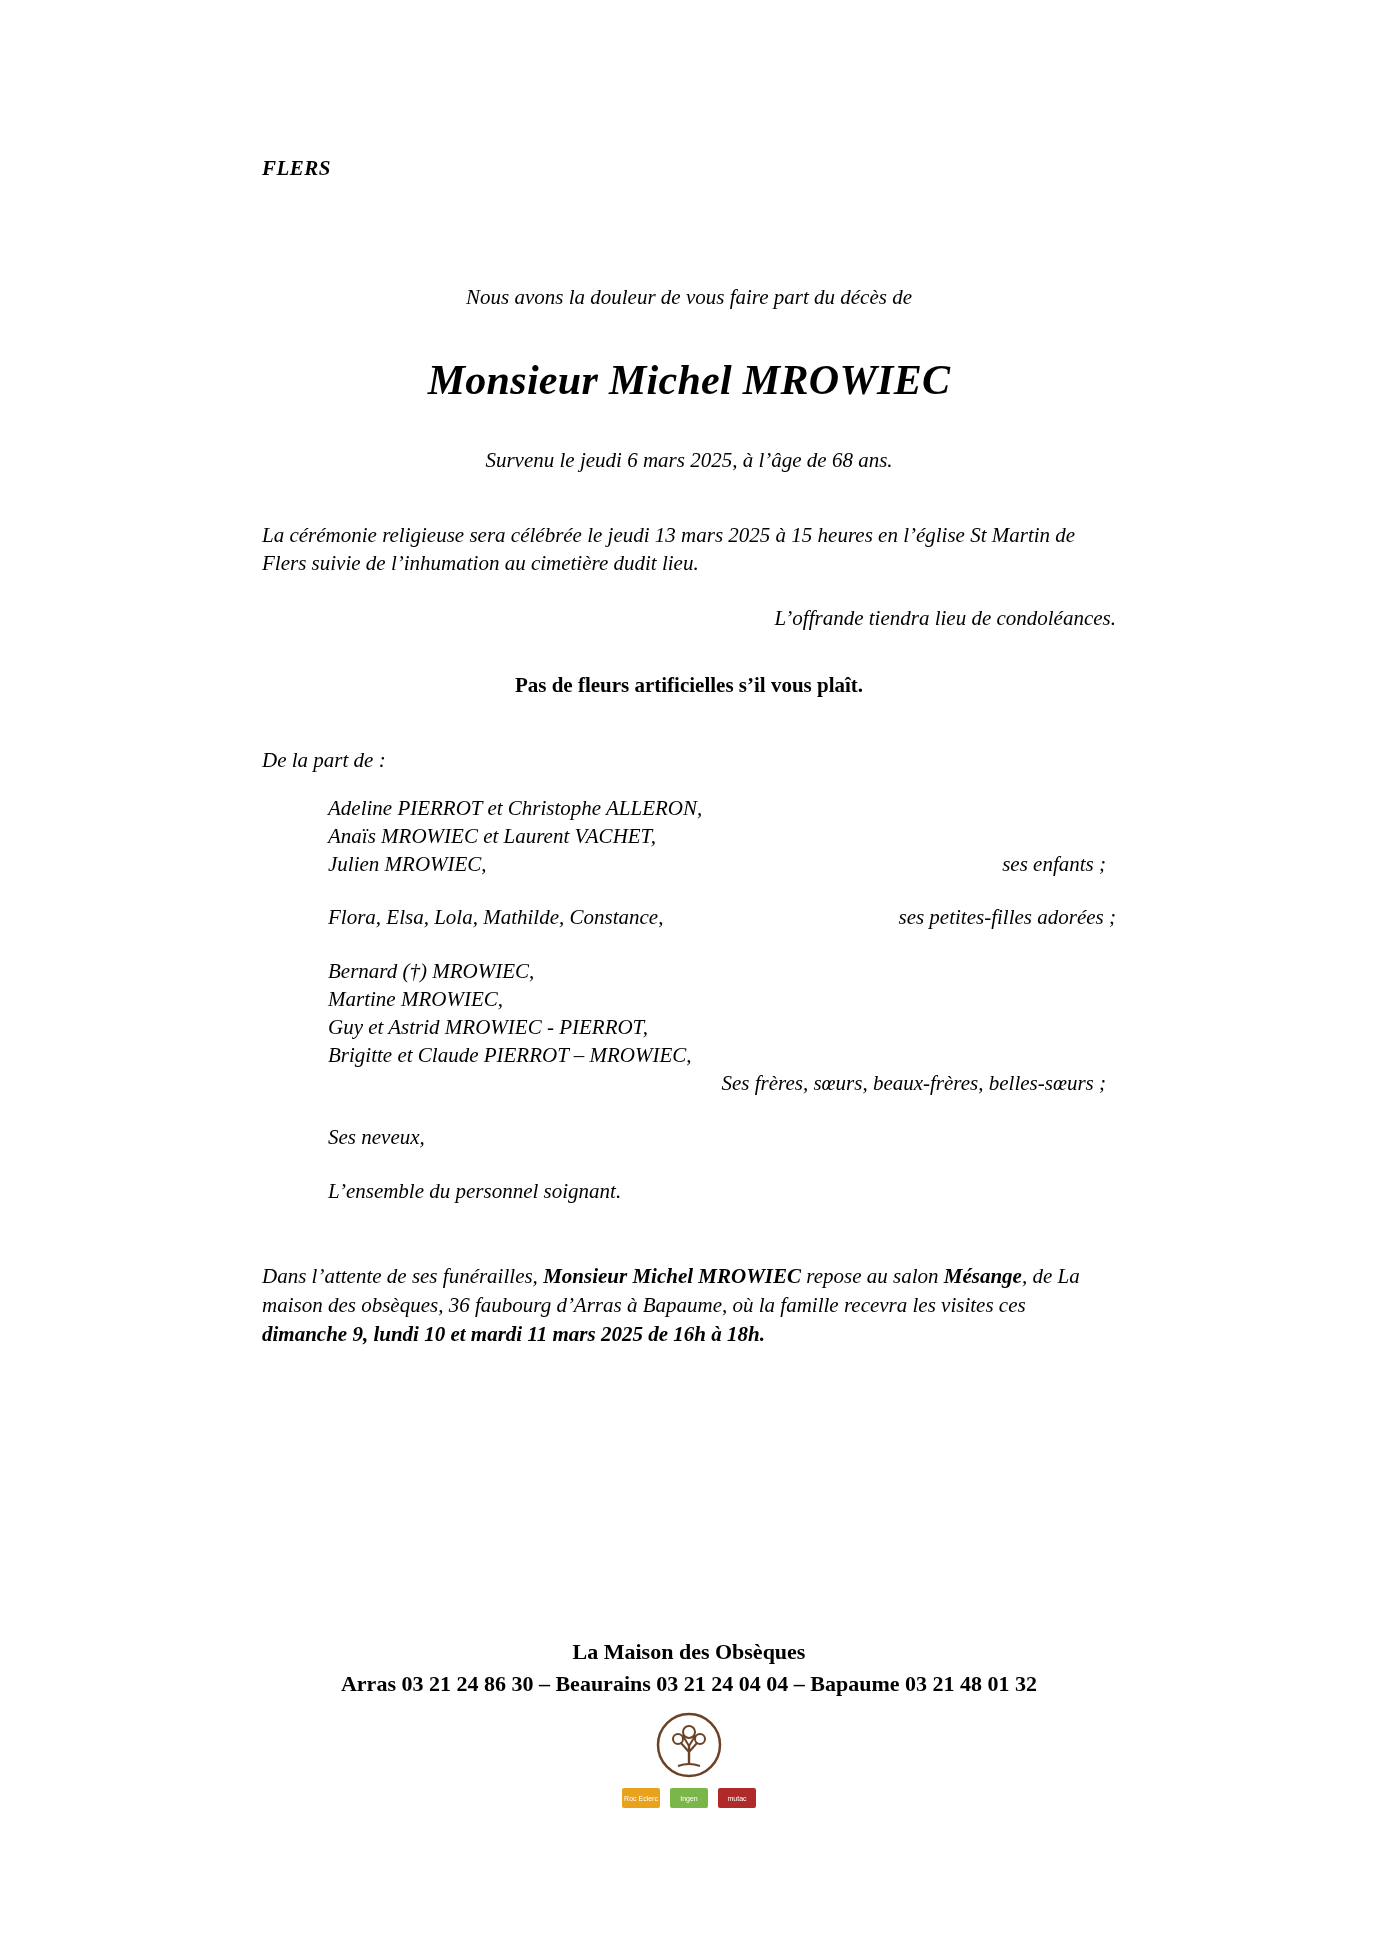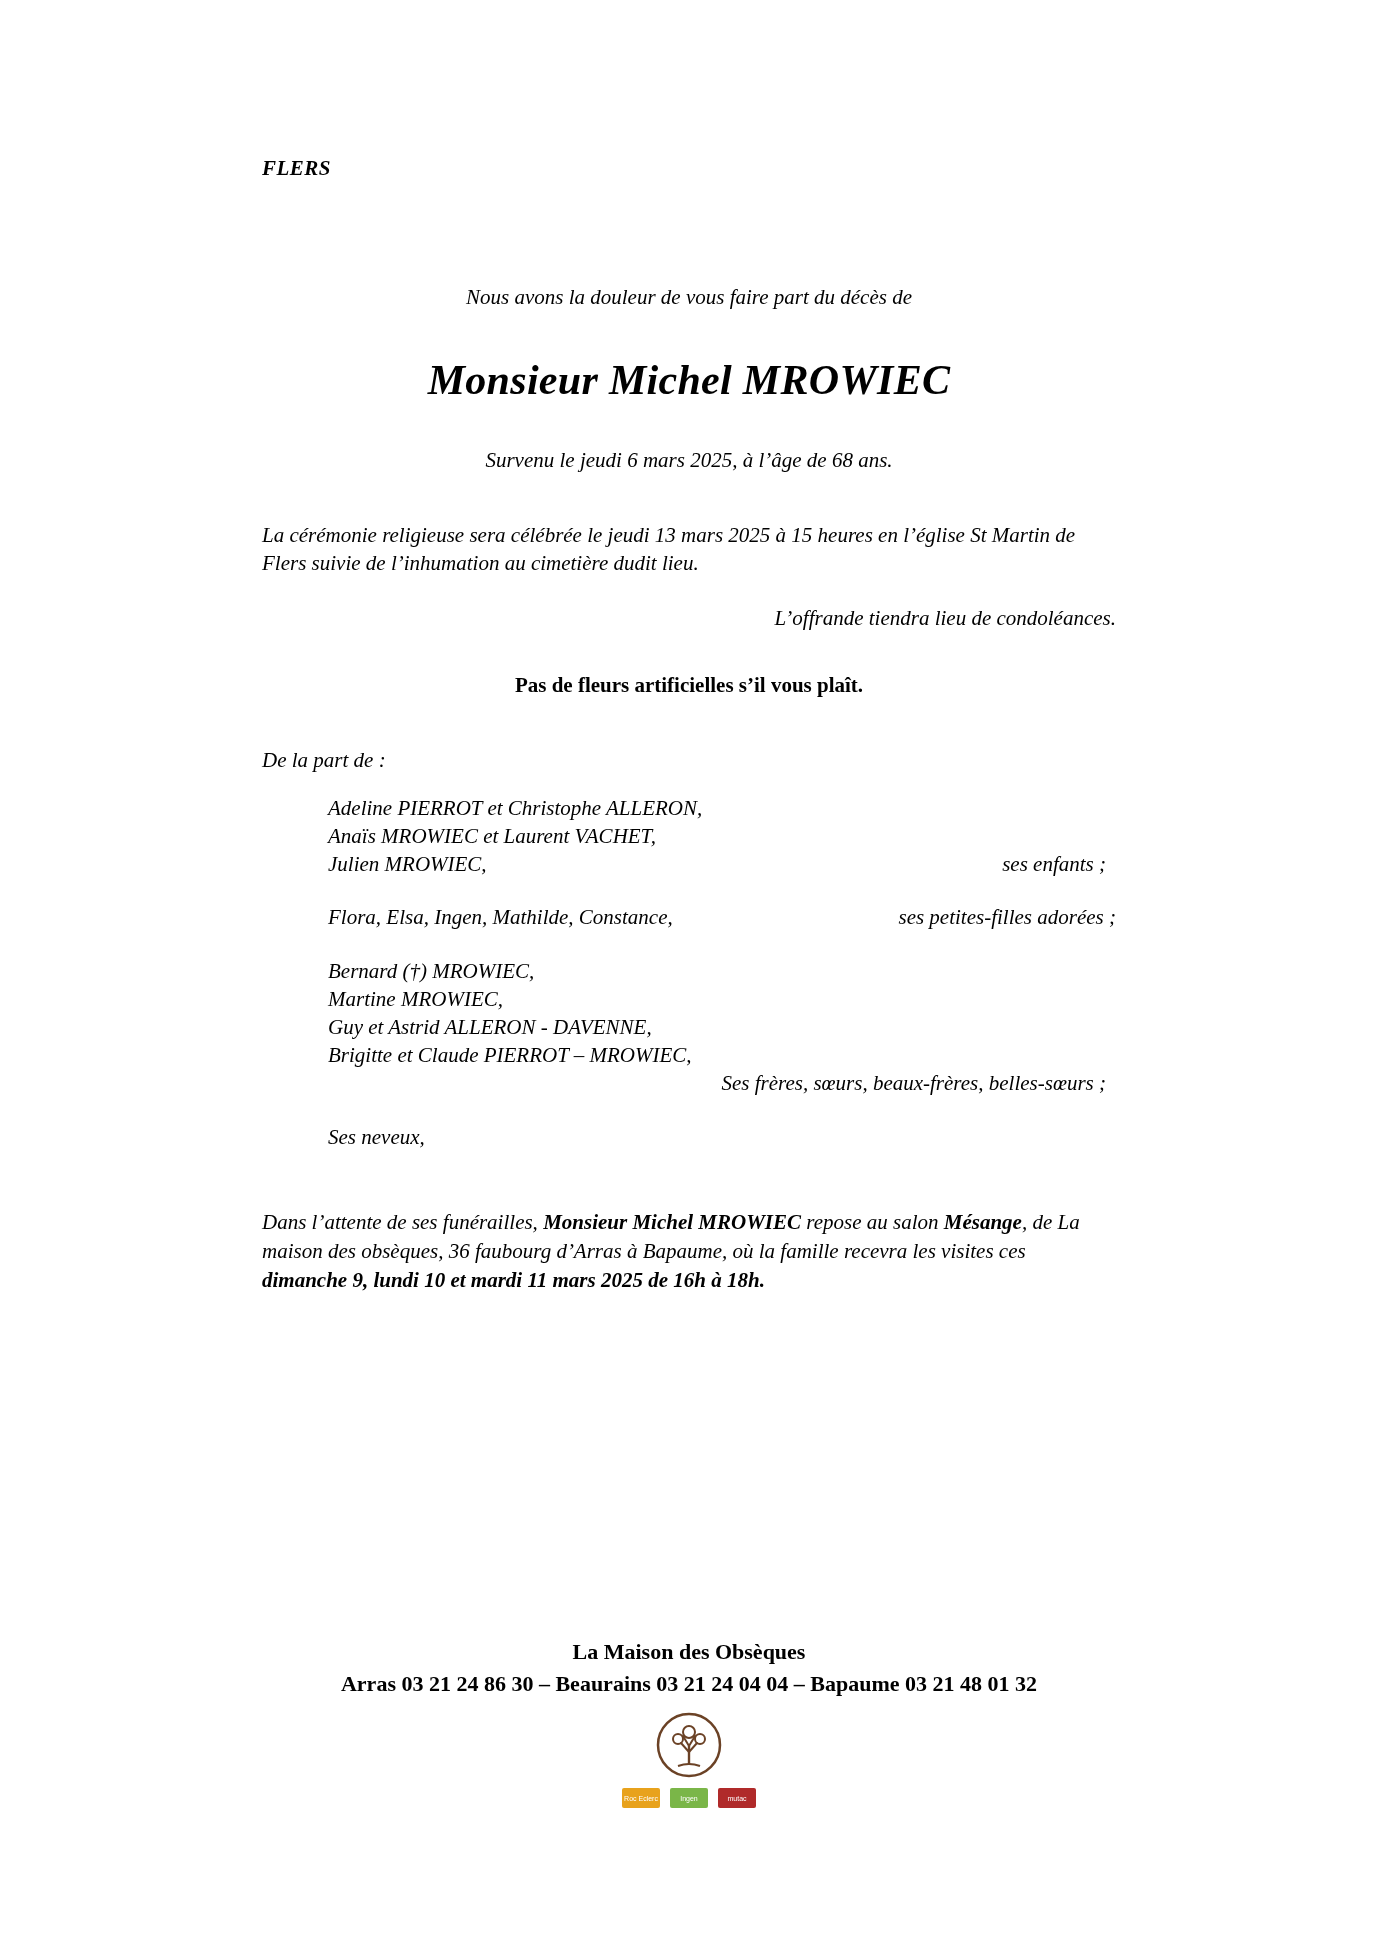--- a/index.html
+++ b/index.html
@@ -199,38 +199,41 @@
         <div class="single-line">Adeline PIERROT et Christophe ALLERON,</div>
         <div class="single-line">Anaïs MROWIEC et Laurent VACHET,</div>
         <div class="fam-row">
           <span class="fam-names">Julien MROWIEC,</span>
           <span class="fam-role">ses enfants ;</span>
         </div>
       </div>
 
       <div class="family-group">
         <div class="fam-row">
-          <span class="fam-names">Flora, Elsa, Ingen, Mathilde, Constance,</span>
+          <span class="fam-names">Flora, Elsa, Lola, Mathilde, Constance,</span>
           <span class="fam-role wide">ses petites-filles adorées ;</span>
         </div>
       </div>
 
       <div class="family-group">
         <div class="single-line">Bernard (†) MROWIEC,</div>
         <div class="single-line">Martine MROWIEC,</div>
-        <div class="single-line">Guy et Astrid ALLERON - DAVENNE,</div>
+        <div class="single-line">Guy et Astrid MROWIEC - PIERROT,</div>
         <div class="single-line">Brigitte et Claude PIERROT – MROWIEC,</div>
         <div class="fam-role-line">Ses frères, sœurs, beaux-frères, belles-sœurs ;</div>
       </div>
 
       <div class="family-group">
         <div class="single-line">Ses neveux,</div>
       </div>
 
 
+      <div class="family-group">
+        <div class="single-line">L’ensemble du personnel soignant.</div>
+      </div>
 
     </div>
 
     <div class="repose">
       <span>Dans l’attente de ses funérailles, </span><b>Monsieur Michel MROWIEC</b><span> repose au salon </span><b>Mésange</b><span>, de La maison des obsèques, 36 faubourg d’Arras à Bapaume, où la famille recevra les visites ces </span><b>dimanche 9, lundi 10 et mardi 11 mars 2025 de 16h à 18h.</b>
     </div>
 
   </div>
 
   <div class="footer">

